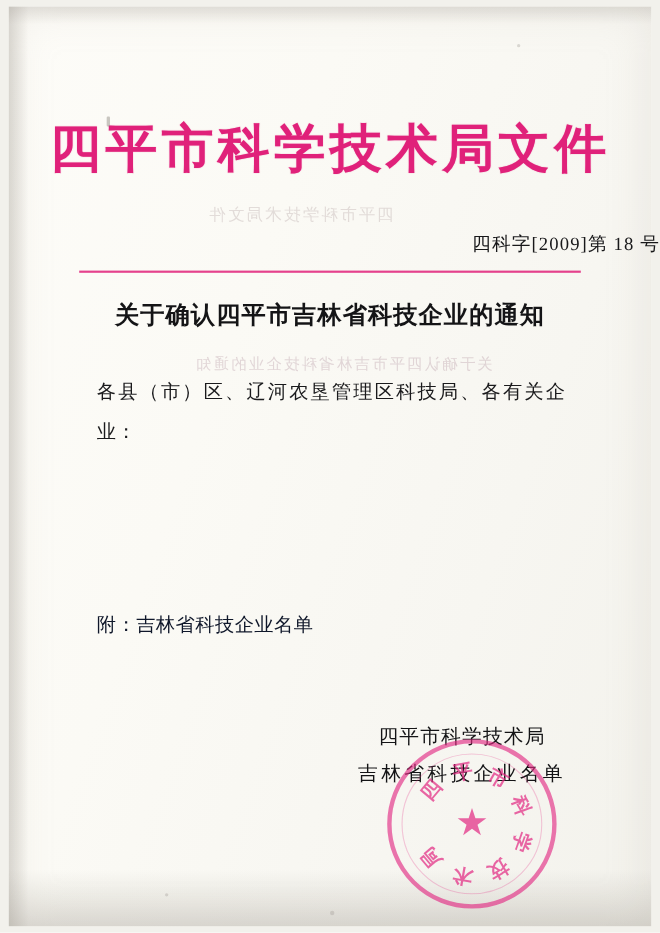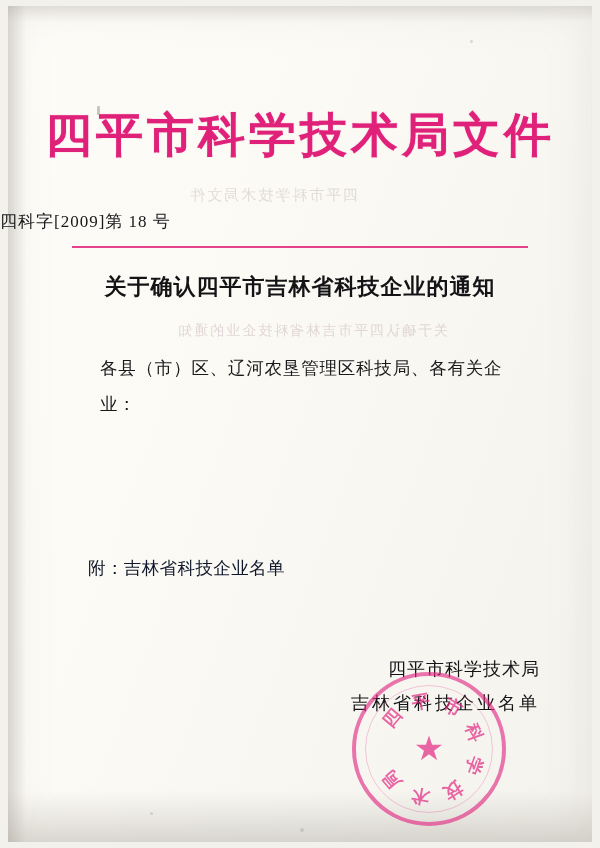--- a/index.html
+++ b/index.html
@@ -75,21 +75,21 @@
     filter: blur(0.4px);
     pointer-events: none;
   }
   .ghost.g1 { left: 188px; top: 186px; }
   .ghost.g2 { left: 176px; top: 322px; font-size: 14px; color: rgba(195,170,180,0.45); }
 
   .doc-number {
     position: absolute;
     left: 0; top: 210px;
     width: 600px;
-    text-align: left;
+    text-align: right;
     font-size: 17px;
     color: #18181a;
     letter-spacing: 1px;
   }
 
   .red-rule {
     position: absolute;
     left: 72px;
     top: 246px;
     width: 456px;
@@ -113,39 +113,39 @@
     position: absolute;
     left: 88px;
     top: 338px;
     width: 426px;
     color: #1a1a1c;
     font-size: 17.5px;
     line-height: 36px;
     letter-spacing: 0.4px;
     text-align: justify;
   }
-  .body-block p { margin: 12px; }
+  .body-block p { margin: 0; }
   .indent { text-indent: 2em; }
 
   .attach {
     position: absolute;
     left: 88px;
     top: 556px;
     width: 430px;
     font-size: 17.5px;
     color: #0f172a;
     letter-spacing: 0.4px;
   }
 
   .signature {
     position: absolute;
     left: 300px;
     top: 652px;
     width: 240px;
-    text-align: right;
+    text-align: center;
     font-size: 18px;
     line-height: 34px;
     color: #141416;
     letter-spacing: 1px;
   }
   .sig-date { letter-spacing: 3px; }
 
   
   .seal {
     position: absolute;

